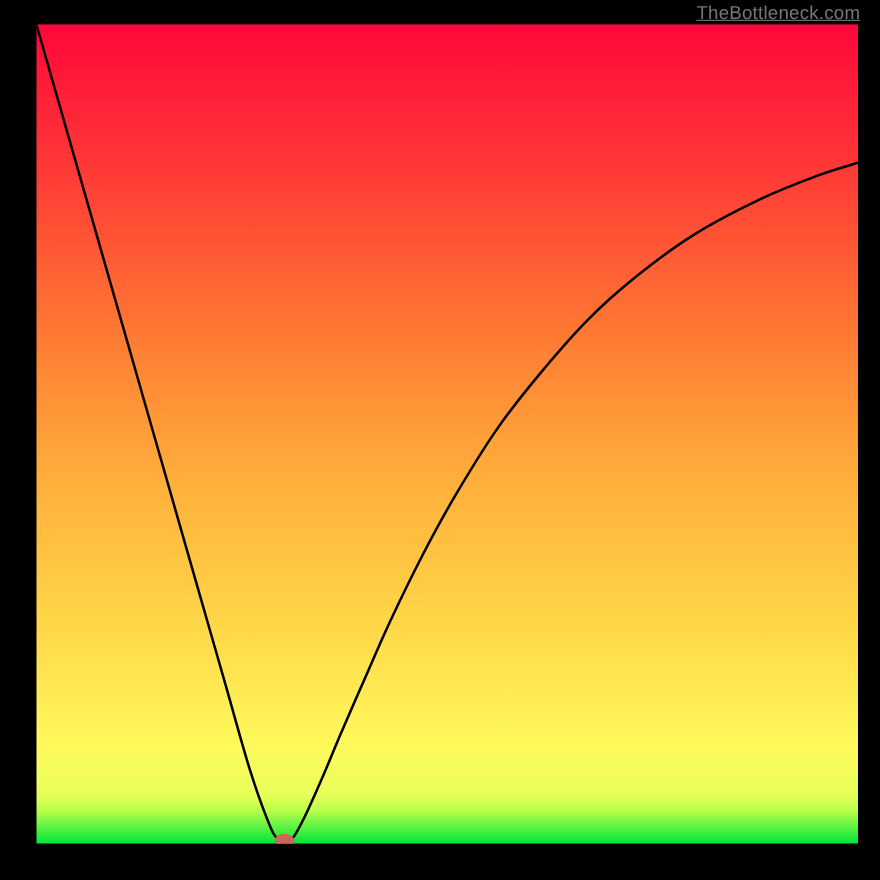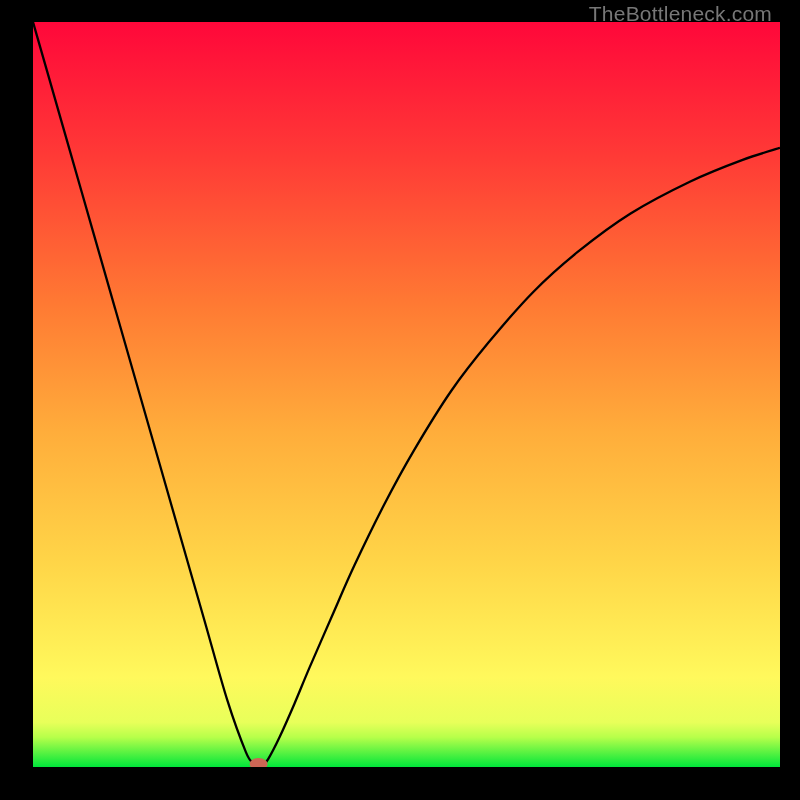--- a/index.html
+++ b/index.html
@@ -30,25 +30,26 @@
     position: absolute;
     inset: 0;
   }
   .curve-svg {
     position: absolute;
     inset: 0;
   }
   .watermark {
     position: absolute;
     top: 2px;
-    right: 28px;
+    right: 18px;
     color: #777;
-    font-size: 21px;
+    font-size: 17px;
     font-weight: 500;
     letter-spacing: 0.2px;
+    text-decoration: underline;
   }
 </style>
 </head>
 <body>
 
 <div class="frame left"></div>
 <div class="frame right"></div>
 <div class="frame top"></div>
 <div class="frame bottom"></div>
 

